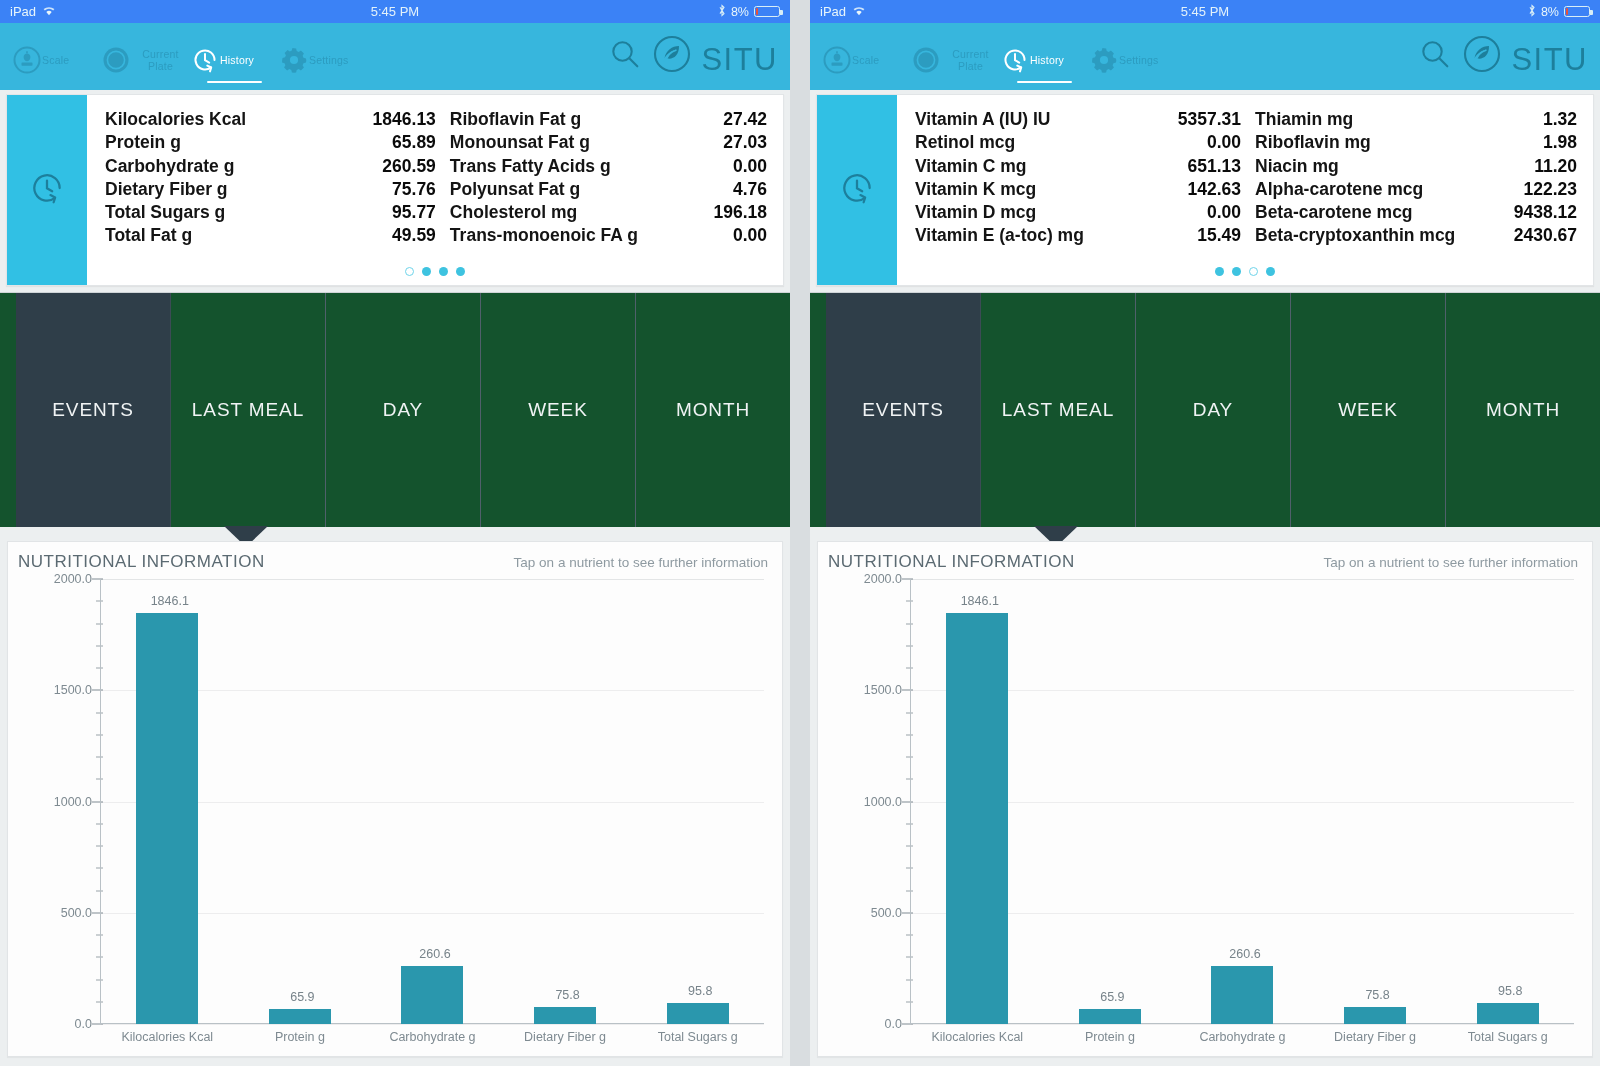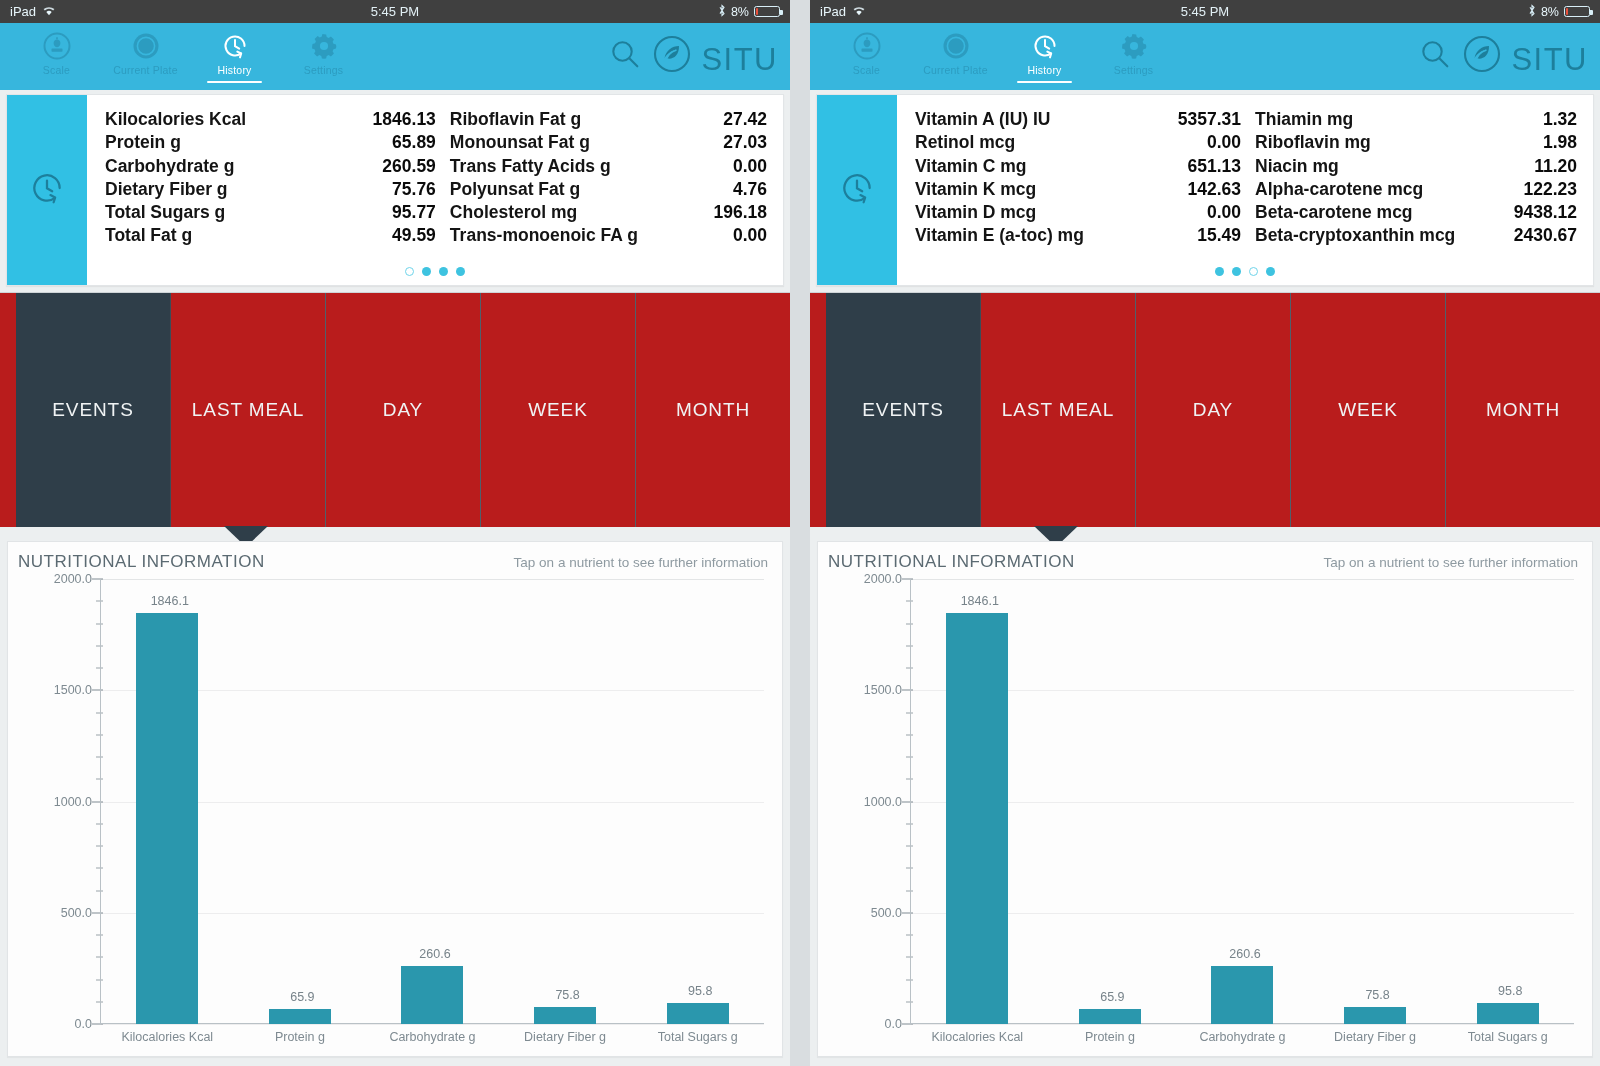--- a/index.html
+++ b/index.html
@@ -13,21 +13,21 @@
   .screen {
     width: 790px; height: 1066px;
     position: relative;
     background: #eceff0;
     display: flex; flex-direction: column;
   }
   .screen.right { margin-left: 20px; width: 790px; }
 
   
   .statusbar {
-    height: 23px; background: #404040;
+    height: 23px; background: #3b82f6;
     display: flex; align-items: center;
     padding: 0 10px;
     color: #e8f6fb; font-size: 13px;
     position: relative; flex: none;
   }
   .sb-left { display: flex; align-items: center; gap: 6px; }
   .wifi-ico { display:inline-block; }
   .sb-time {
     position: absolute; left: 0; right: 0; text-align: center;
     font-size: 13px; font-weight: 400; pointer-events: none; opacity:.97;
@@ -49,23 +49,23 @@
 
   
   .navbar {
     height: 67px; background: #37b6dd;
     display: flex; align-items: flex-start;
     padding: 0 12px; position: relative; flex: none;
   }
   .nav-items { display: flex; align-items: flex-start; gap: 0; }
   .nav-item {
     width: 89px; height: 67px;
-    display: flex; flex-direction: column; align-items: center;
+    display: flex; flex-direction: row; align-items: center;
     justify-content: flex-start; padding-top: 6px;
-    position: relative; cursor: pointer;
+    position: relative; cursor: pointer; text-align: center;
   }
   .nav-item .ico { height: 34px; display:flex; align-items:center; justify-content:center; }
   .nav-item .lbl {
     font-size: 10.5px; color: #2c9cc0; margin-top: 1px; letter-spacing: .2px;
   }
   .nav-item.active .lbl { color: #ffffff; }
   .nav-item.active:after {
     content: ""; position: absolute; bottom: 7px; left: 17px; right: 17px;
     height: 2px; background: #ffffff; border-radius: 1px;
   }
@@ -111,21 +111,21 @@
   .dots {
     position: absolute; bottom: 9px; left: 0; right: 0;
     display: flex; justify-content: center; gap: 8px;
   }
   .dot { width: 9px; height: 9px; border-radius: 50%; background: #3ec3e0; }
   .dot.hollow { background: #ffffff; border: 1.4px solid #6fd4ea; }
 
   
   .tabbar {
     display: flex; height: 235px; flex: none;
-    background: #b91c1c; border-top: 1px solid #cfd4d7;
+    background: #14532d; border-top: 1px solid #cfd4d7;
     position: relative;
     padding-left: 16px;
   }
   .tab {
     flex: 1; display: flex; align-items: center; justify-content: center;
     color: #f0f3f4; font-size: 19px; letter-spacing: .9px;
     border-right: 1px solid #50606b; cursor: pointer; position: relative;
   }
   .tab:last-child { border-right: none; }
   .tab.selected { background: #2f3e49; border-right-color: #3c4b56; }

